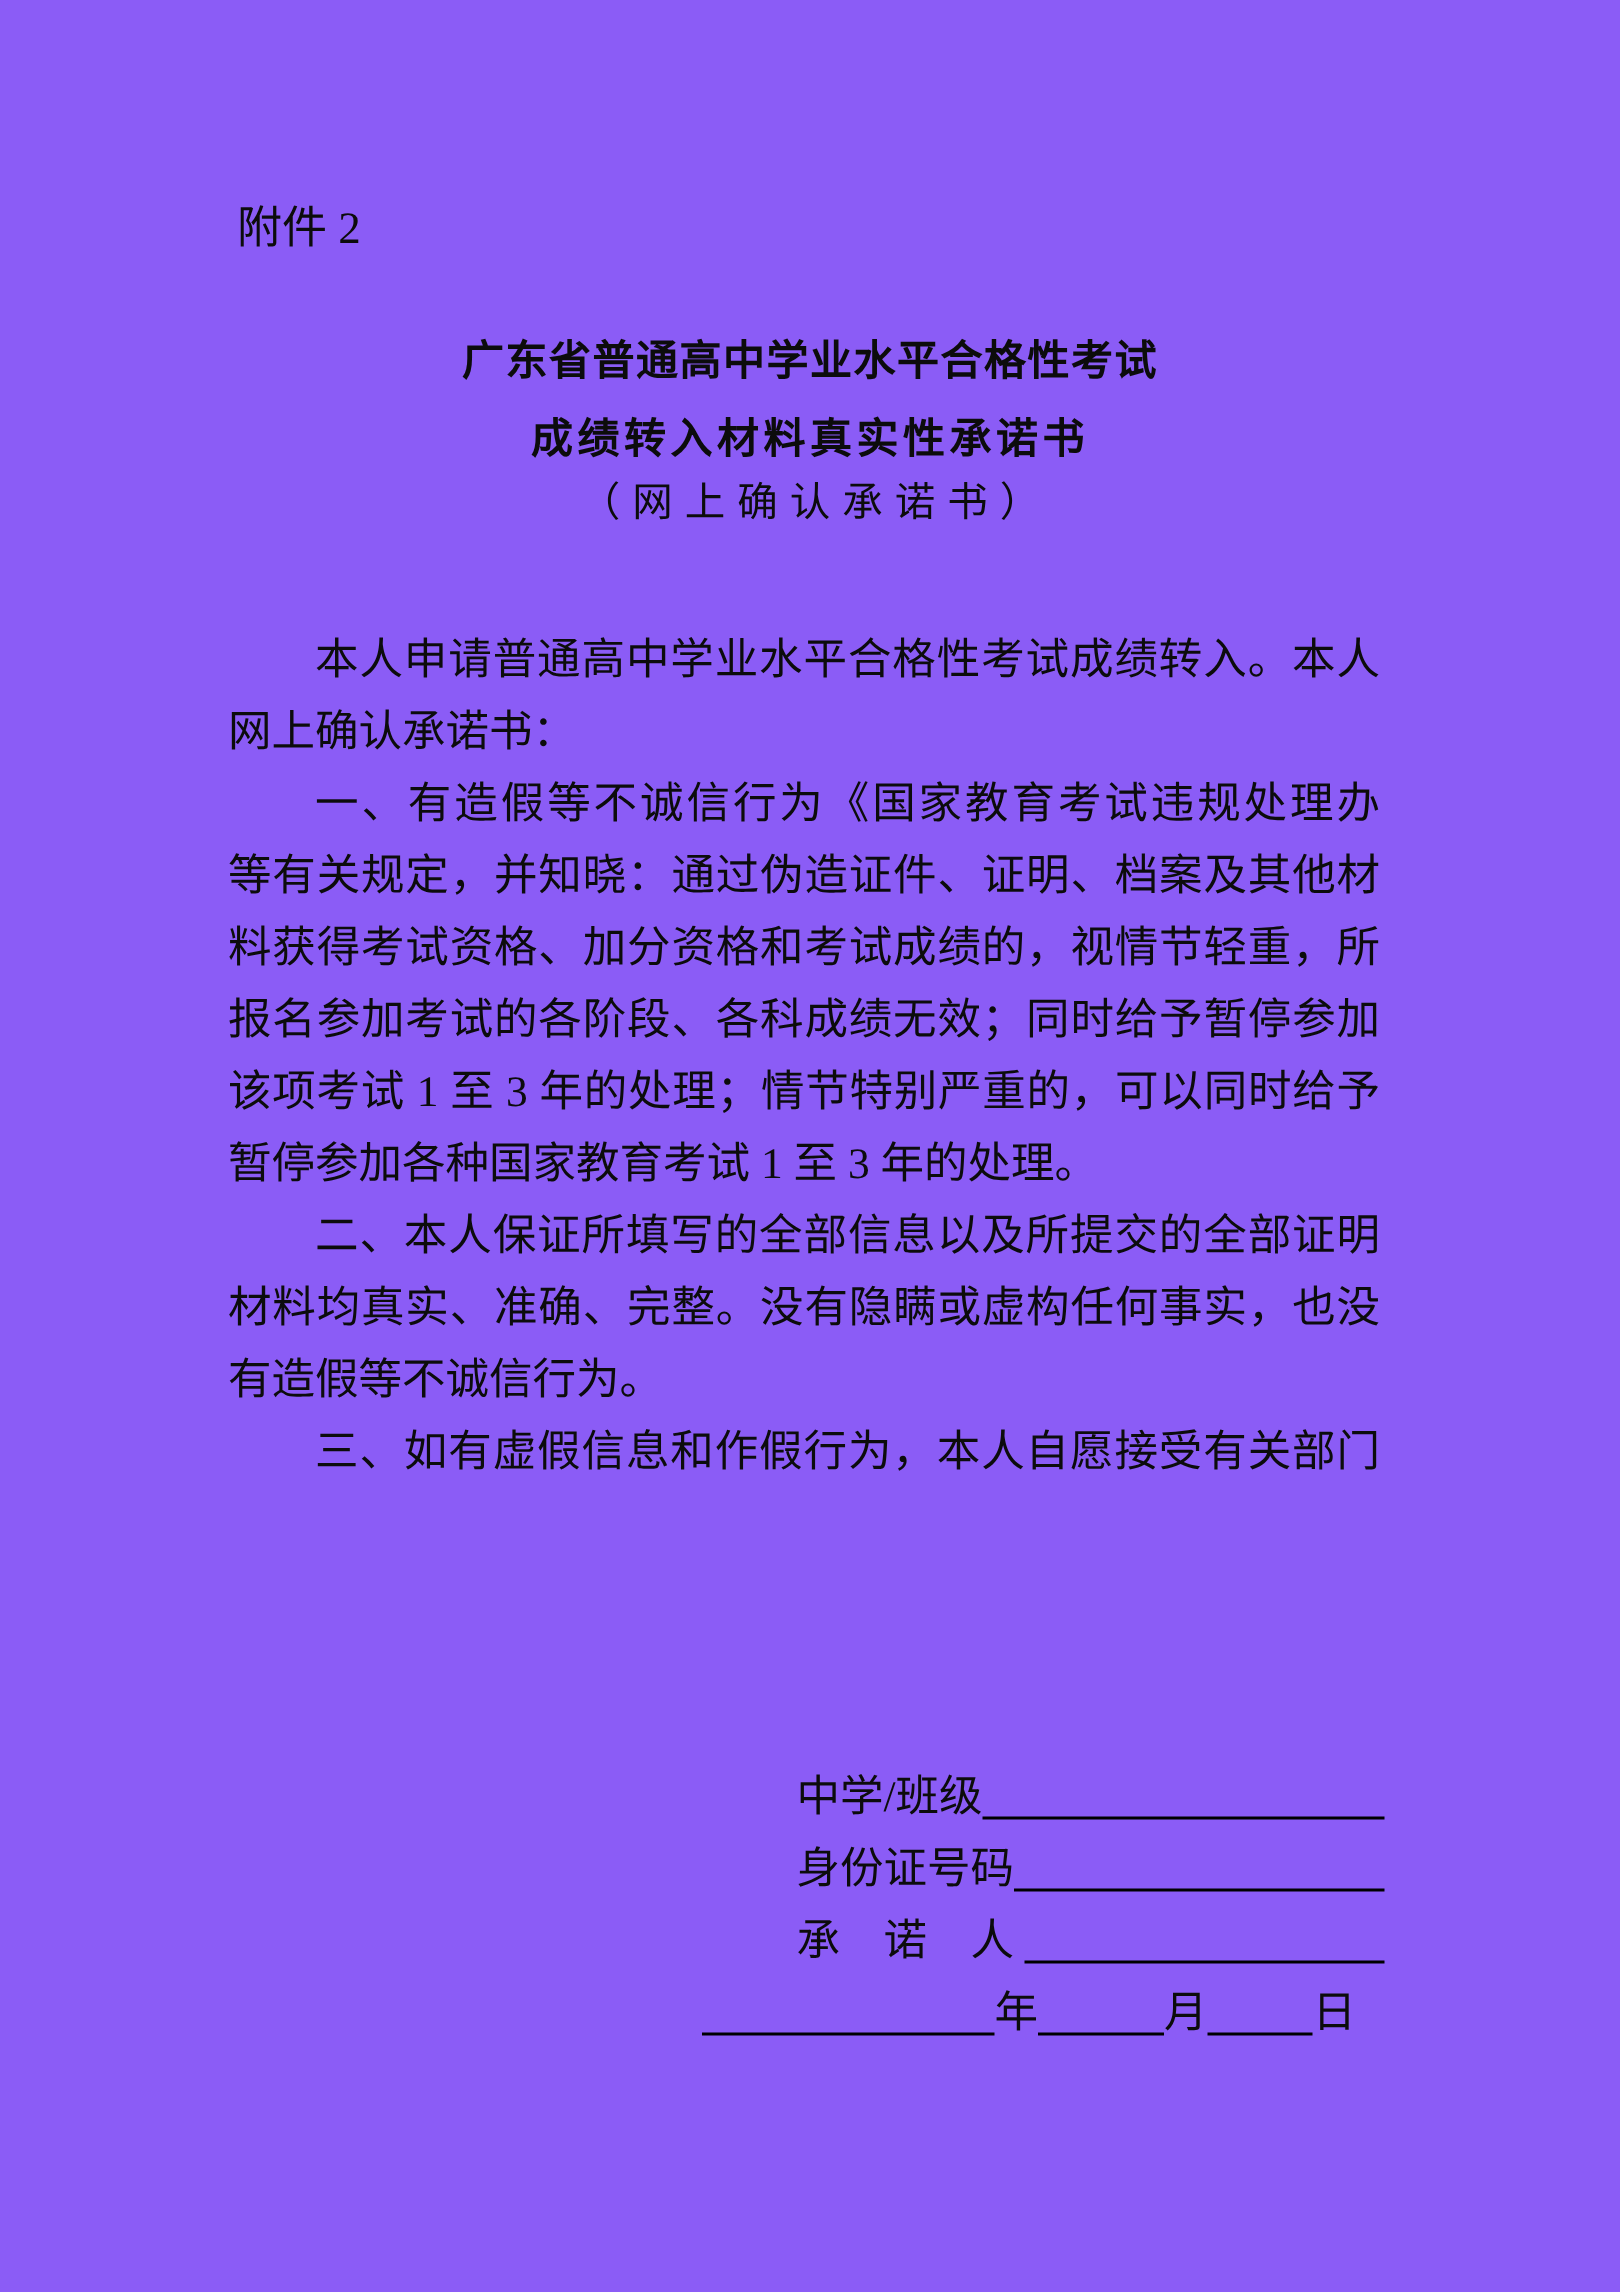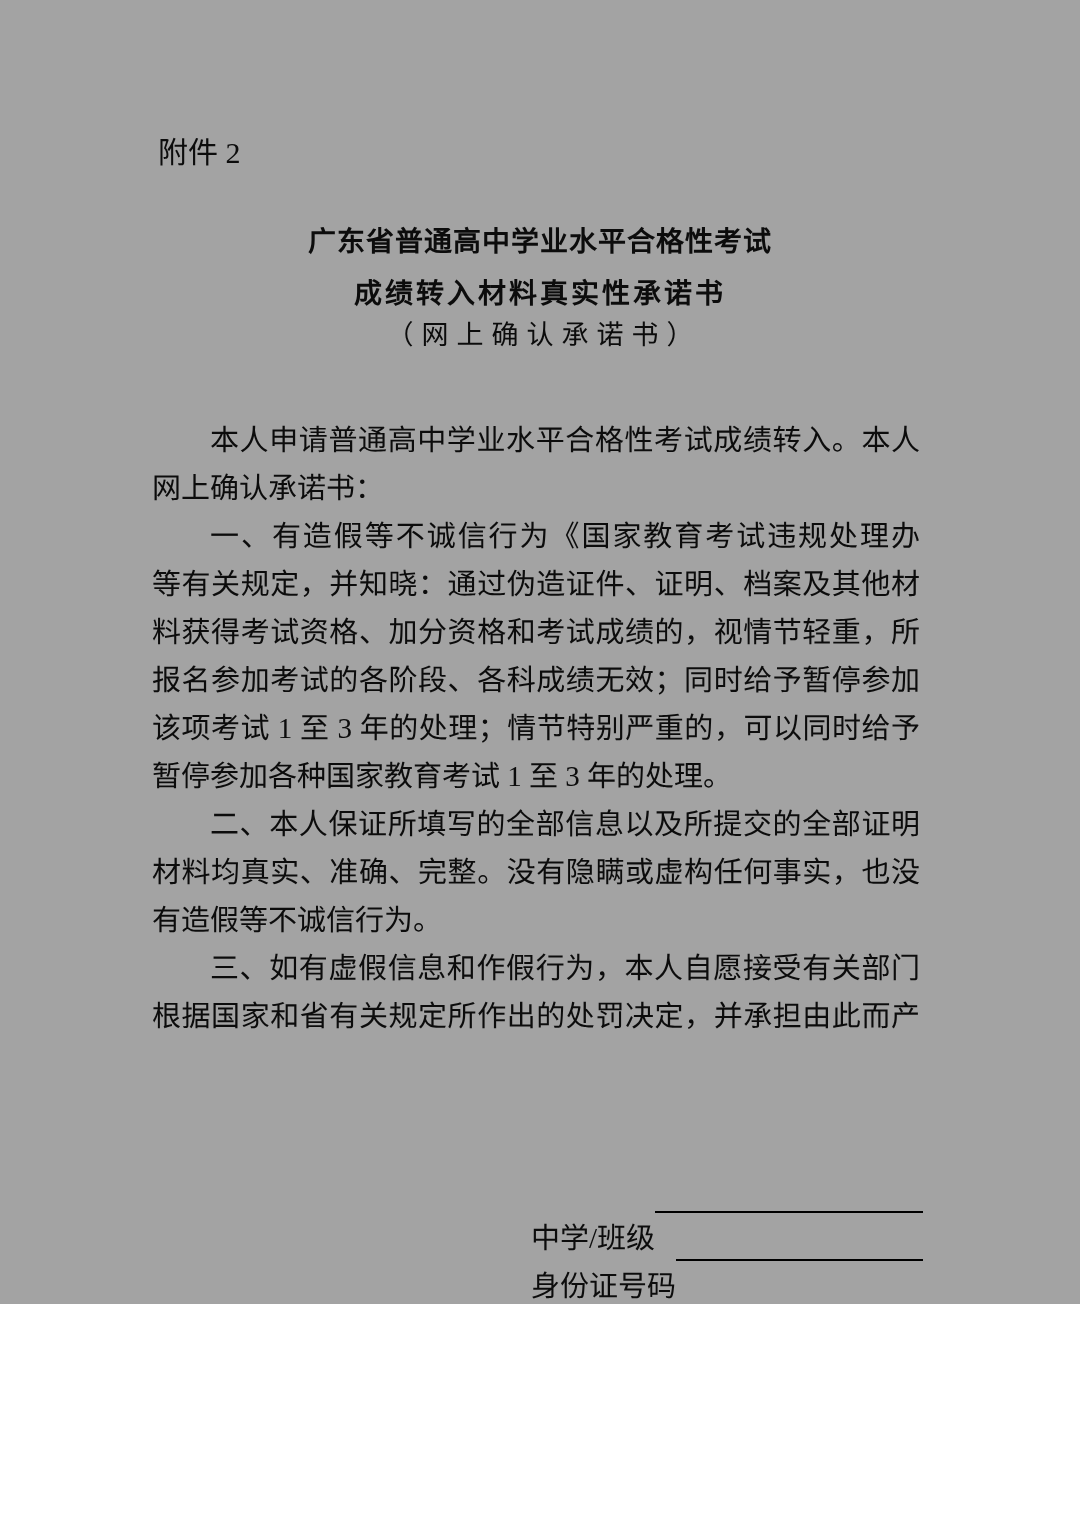--- a/index.html
+++ b/index.html
@@ -1,20 +1,20 @@
 <!DOCTYPE html>
 <html lang="zh-CN"><head>
 <meta charset="utf-8">
 <style>
   html, body { margin: 0; padding: 0; background: #ffffff; }
   .page {
     position: relative;
     width: 1080px;
-    height: 1304px;
-    background: #a3a3a3;
+    height: 1528px;
+    background: #8b5cf6;
     color: #0c0c0c;
     font-family: "Liberation Serif", "DejaVu Serif", serif;
     overflow: hidden;
   }
   .attachment {
     position: absolute;
     left: 158px;
     top: 134px;
     font-size: 30px;
     line-height: 38px;
@@ -66,21 +66,20 @@
   }
   .sig-row {
     display: flex;
     height: 48px;
     padding-left: 63px;
   }
   .sig-row .lbl {
     line-height: 48px;
     white-space: pre;
     flex: none;
-    margin-top: 40px;
   }
   .sig-row .blank {
     flex: 1;
     border-bottom: 2px solid #000;
     margin-bottom: 9px;
   }
   .sig-row.date {
     display: block;
     padding-left: 0;
     line-height: 48px;
@@ -116,21 +115,20 @@
     <div class="line indent">一、有造假等不诚信行为《国家教育考试违规处理办法》</div>
     <div class="line">等有关规定，并知晓：通过伪造证件、证明、档案及其他材</div>
     <div class="line">料获得考试资格、加分资格和考试成绩的，视情节轻重，所</div>
     <div class="line">报名参加考试的各阶段、各科成绩无效；同时给予暂停参加</div>
     <div class="line">该项考试 1 至 3 年的处理；情节特别严重的，可以同时给予</div>
     <div class="line end">暂停参加各种国家教育考试 1 至 3 年的处理。</div>
     <div class="line indent">二、本人保证所填写的全部信息以及所提交的全部证明</div>
     <div class="line">材料均真实、准确、完整。没有隐瞒或虚构任何事实，也没</div>
     <div class="line end">有造假等不诚信行为。</div>
     <div class="line indent">三、如有虚假信息和作假行为，本人自愿接受有关部门</div>
-    <div class="line">根据国家和省有关规定所作出的处罚决定，并承担由此而产</div>
   </div>
 
   <div class="sig">
 
     <div class="sig-row">
       <span class="lbl">中学/班级</span>
       <span class="blank"></span>
     </div>
 
     <div class="sig-row">

